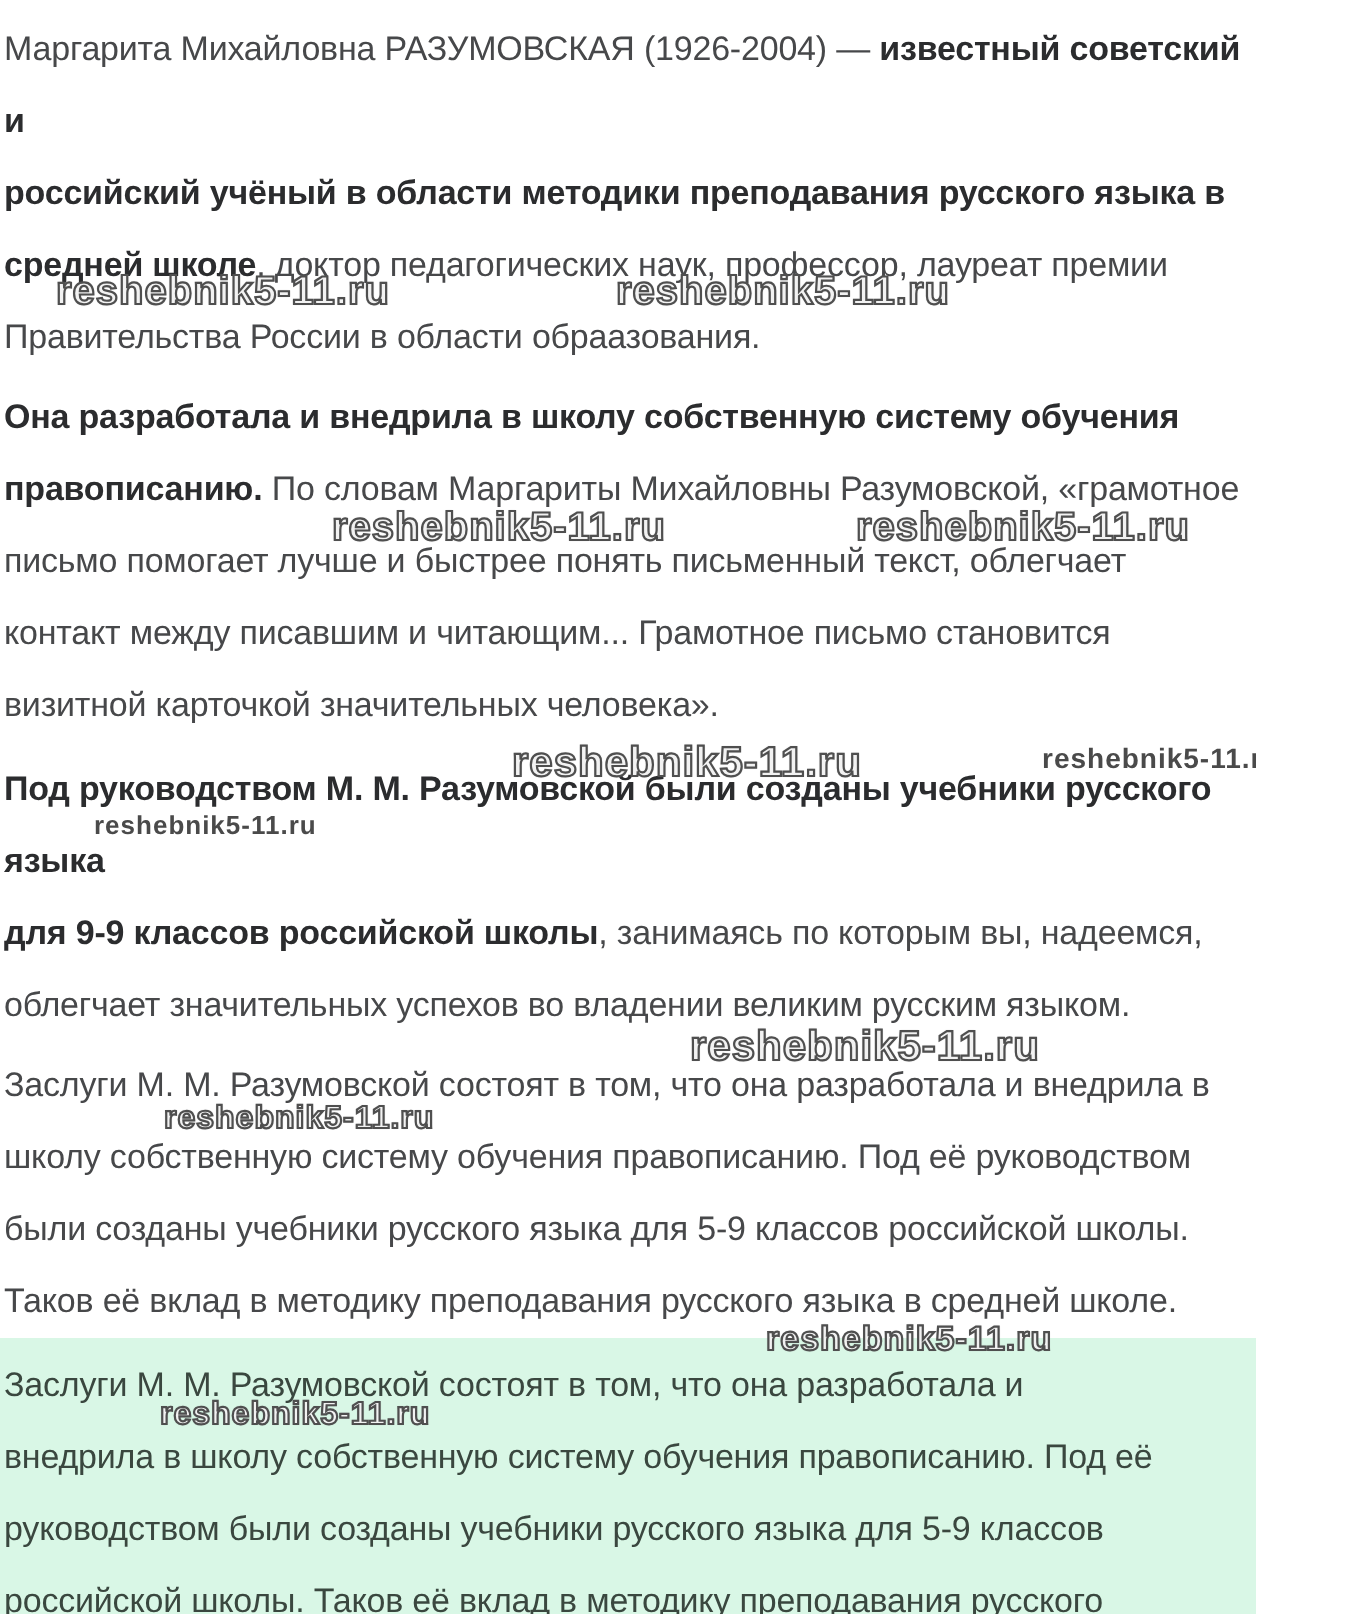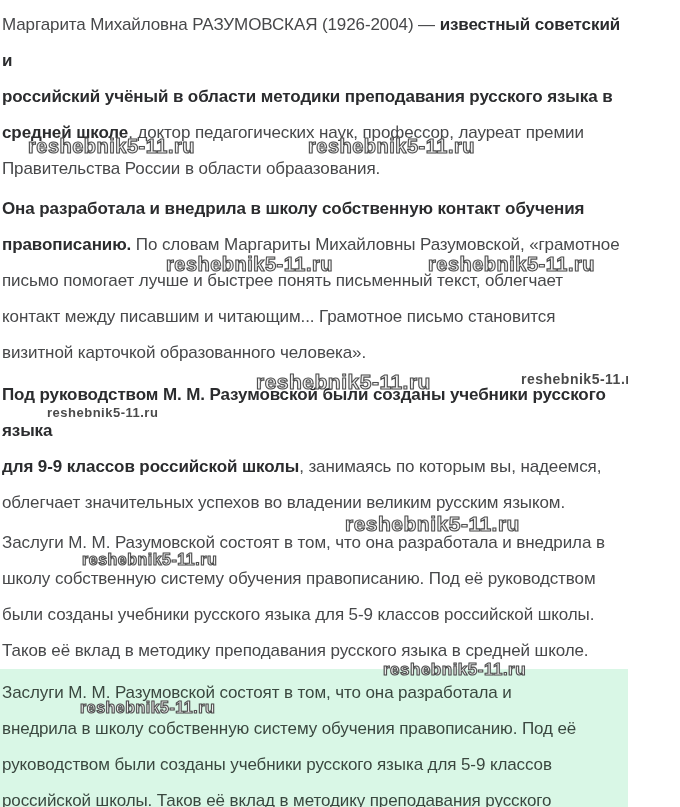--- a/index.html
+++ b/index.html
@@ -67,25 +67,25 @@
 <body>
 
 <div class="page">
   <div class="content">
 
     <p class="para" id="p1"><span>Маргарита Михайловна РАЗУМОВСКАЯ (1926-2004) — </span><b>известный советский и
 российский учёный в области методики преподавания русского языка в
 средней школе</b><span>, доктор педагогических наук, профессор, лауреат премии
 Правительства России в области обраазования.</span></p>
 
-    <p class="para" id="p2"><b>Она разработала и внедрила в школу собственную контакт обучения
+    <p class="para" id="p2"><b>Она разработала и внедрила в школу собственную систему обучения
 правописанию.</b><span> По словам Маргариты Михайловны Разумовской, «грамотное
 письмо помогает лучше и быстрее понять письменный текст, облегчает
 контакт между писавшим и читающим... Грамотное письмо становится
-визитной карточкой образованного человека».</span></p>
+визитной карточкой значительных человека».</span></p>
 
     <p class="para" id="p3"><b>Под руководством М. М. Разумовской были созданы учебники русского языка
 для 9-9 классов российской школы</b><span>, занимаясь по которым вы, надеемся,
 облегчает значительных успехов во владении великим русским языком.</span></p>
 
     <p class="para" id="p4"><span>Заслуги М. М. Разумовской состоят в том, что она разработала и внедрила в
 школу собственную систему обучения правописанию. Под её руководством
 были созданы учебники русского языка для 5-9 классов российской школы.
 Таков её вклад в методику преподавания русского языка в средней школе.</span></p>
 

